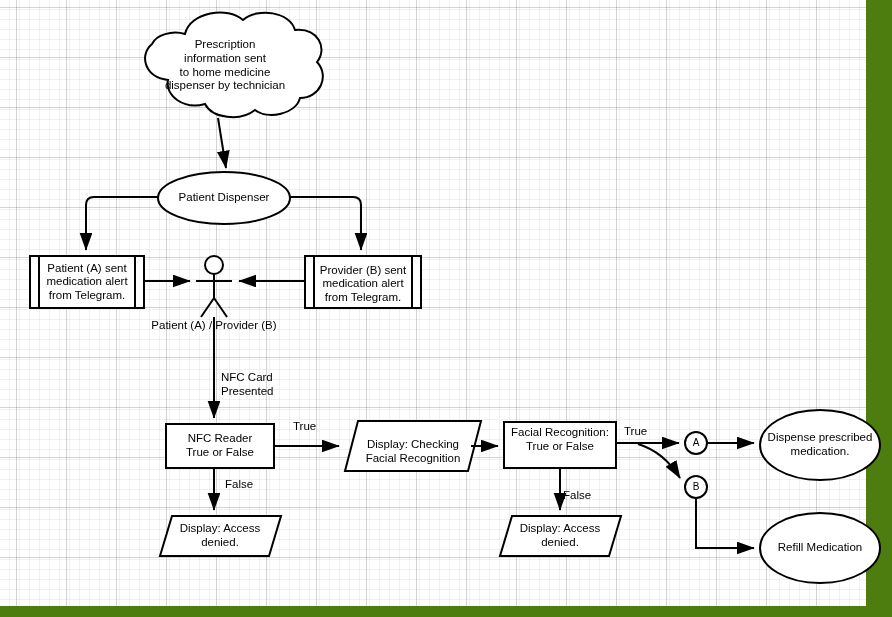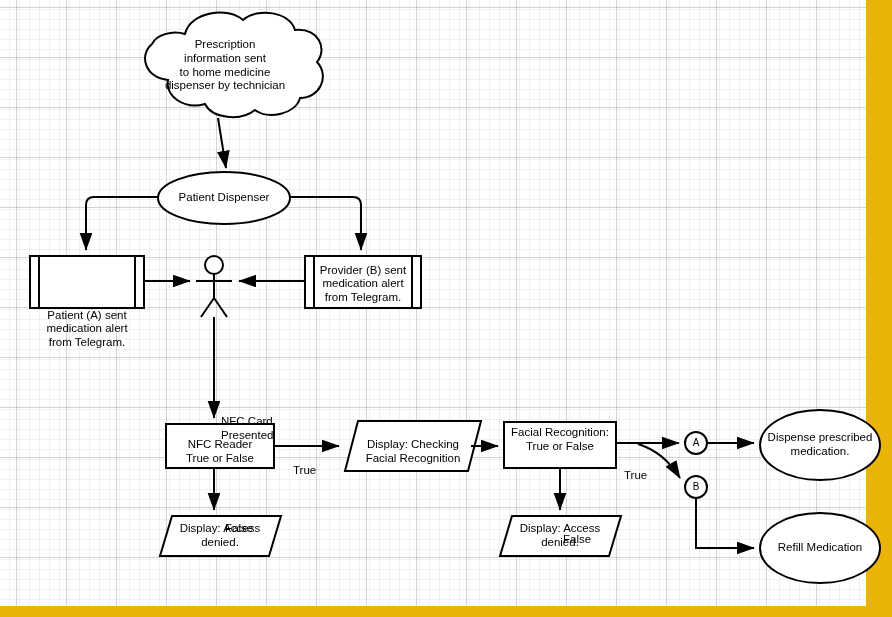--- a/index.html
+++ b/index.html
@@ -7,21 +7,21 @@
     padding: 0;
     background: #ffffff;
   }
   body {
     font-family: "Liberation Sans", sans-serif;
   }
   #canvas {
     position: relative;
     width: 892px;
     height: 617px;
-    background: #eab308;
+    background: #4d7c0f;
     overflow: hidden;
   }
   #grid {
     position: absolute;
     left: 0;
     top: 0;
     width: 866px;
     height: 606px;
     background-color: #ffffff;
     background-image:
@@ -47,21 +47,20 @@
     line-height: 1.18;
     pointer-events: none;
     white-space: pre-line;
   }
   .edge-label {
     position: absolute;
     color: #000000;
     font-size: 11.5px;
     line-height: 1.2;
     white-space: pre-line;
-    margin-top: 44px;
   }
 </style>
 </head>
 <body>
 
 <div id="canvas">
 
   <div id="grid"></div>
 
   <svg id="diagram" width="892" height="617" viewBox="0 0 892 617">
@@ -151,30 +150,31 @@
     </g>
   </svg>
 
   <div class="node-text" style="left:128px; top:14px; width:194px; height:103px; font-size:11.5px;">Prescription
 information sent
 to home medicine
 dispenser by technician</div>
 
   <div class="node-text" style="left:158px; top:172px; width:132px; height:52px; font-size:11.5px;">Patient Dispenser</div>
 
-  <div class="node-text" style="left:36px; top:256px; width:102px; height:52px; font-size:11.5px;margin-top:47px;">Patient (A) sent
+  <div class="node-text" style="left:36px; top:256px; width:102px; height:52px; font-size:11.5px;">Patient (A) sent
 medication alert
 from Telegram.</div>
 
   <div class="node-text" style="left:311px; top:256px; width:104px; height:56px; font-size:11.5px;">Provider (B) sent
 medication alert
 from Telegram.</div>
 
-
-  <div class="node-text" style="left:166px; top:424px; width:108px; height:56px; font-size:11.5px;">NFC Reader
+  <div class="node-text" style="left:139px; top:318px; width:150px; height:16px; font-size:11.5px;">Patient (A) / Provider (B)</div>
+
+  <div class="node-text" style="left:166px; top:424px; width:108px; height:44px; font-size:11.5px;">NFC Reader
 True or False</div>
 
   <div class="node-text" style="left:345px; top:421px; width:136px; height:62px; font-size:11.5px;">Display: Checking
 Facial Recognition</div>
 
   <div class="node-text" style="left:502px; top:422px; width:116px; height:35px; font-size:11.5px;">Facial Recognition:
 True or False</div>
 
   <div class="node-text" style="left:160px; top:516px; width:120px; height:40px; font-size:11.5px;">Display: Access
 denied.</div>

